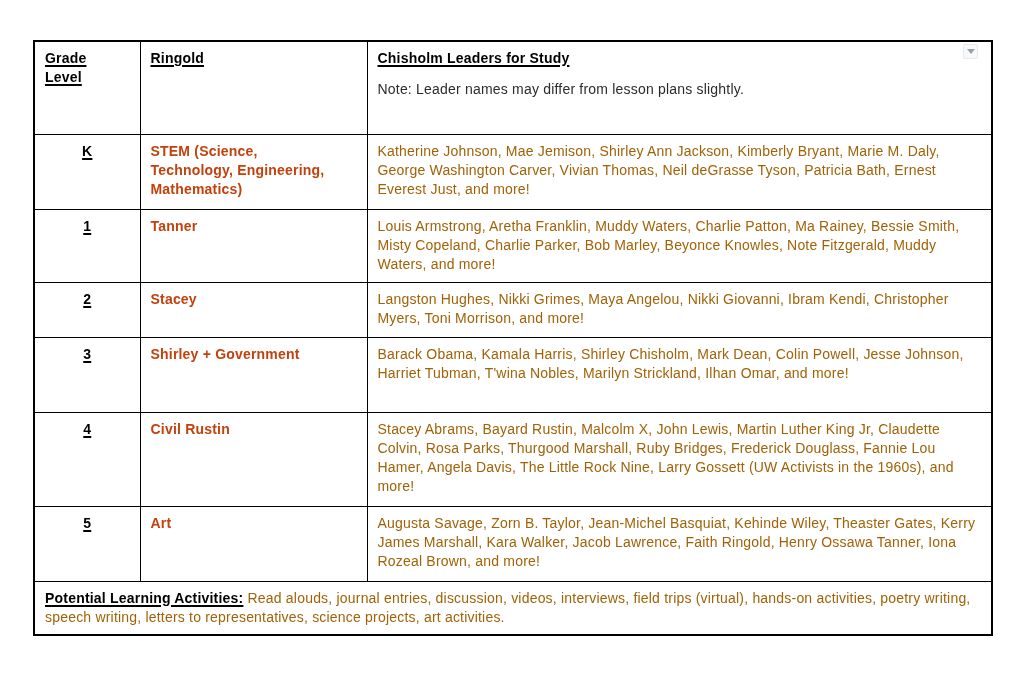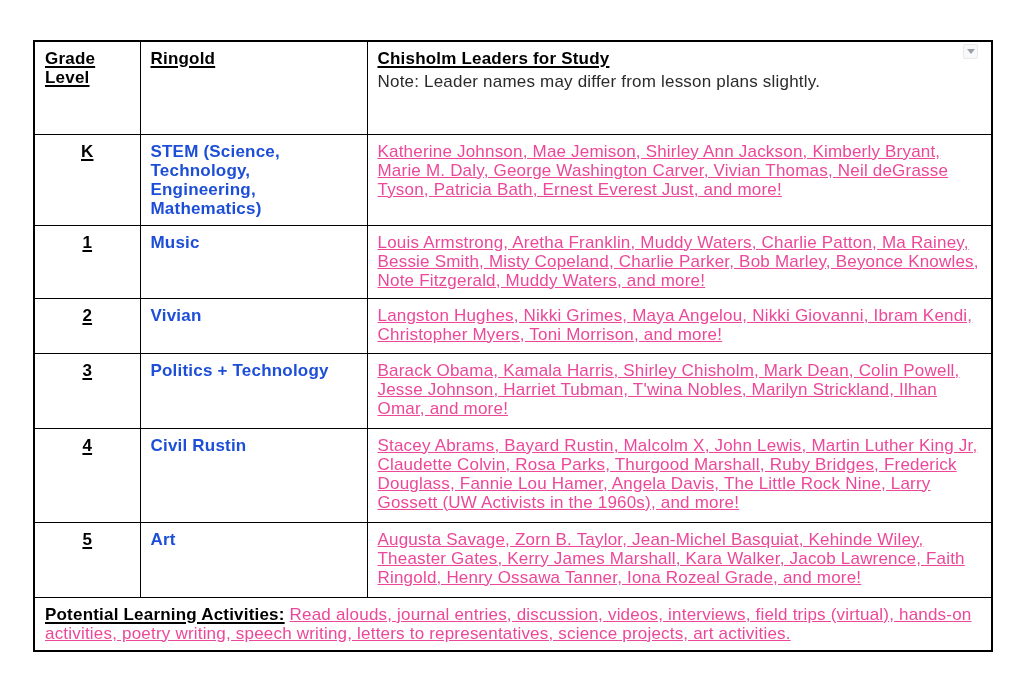--- a/index.html
+++ b/index.html
@@ -19,21 +19,21 @@
     left: 33px; top: 40px;
     width: 958px;
     border-collapse: collapse;
     table-layout: fixed;
     border: 2px solid #000000;
   }
   .doc-table td {
     border: 1px solid #000000;
     vertical-align: top;
     padding: 7px 10px;
-    font-size: 17px;
+    font-size: 14px;
     line-height: 19px;
     letter-spacing: 0.2px;
     color: #202124;
   }
   .r-header { height: 93px; }
   .r-k { height: 75px; }
   .r-1 { height: 73px; }
   .r-2 { height: 55px; }
   .r-3 { height: 75px; }
   .r-4 { height: 94px; }
@@ -46,24 +46,24 @@
     text-decoration: underline;
     text-underline-offset: 2px;
     text-decoration-thickness: 1.5px;
   }
   .grade-cell { text-align: center; }
   .grade-header-label { display: block; max-width: 52px; }
   .theme-label {
     display: block;
     max-width: 192px;
     font-weight: bold;
-    color: #1d4ed8;
+    color: #c2410c;
   }
-  .leaders-note { margin-top: 4px; color: #2b2b2b; }
-  .leaders-text, .footer-text { color: #ec4899; text-decoration: underline; }
+  .leaders-note { margin-top: 12px; color: #2b2b2b; }
+  .leaders-text, .footer-text { color: #a16207; }
 
   .dropdown-button {
     position: absolute;
     left: 963px; top: 44px;
     width: 15px; height: 15px;
     background: #f8f9fa;
     border: 1px solid #e8e8e8;
     border-radius: 2px;
     display: flex;
     align-items: center;
@@ -113,45 +113,45 @@
       <td>
         <span class="leaders-text">Katherine Johnson, Mae Jemison, Shirley Ann Jackson, Kimberly Bryant, Marie M. Daly, George Washington Carver, Vivian Thomas, Neil deGrasse Tyson, Patricia Bath, Ernest Everest Just, and more!</span>
       </td>
     </tr>
 
     <tr class="r-1">
       <td class="grade-cell">
         <span class="bu">1</span>
       </td>
       <td>
-        <span class="theme-label">Music</span>
+        <span class="theme-label">Tanner</span>
       </td>
       <td>
         <span class="leaders-text">Louis Armstrong, Aretha Franklin, Muddy Waters, Charlie Patton, Ma Rainey, Bessie Smith, Misty Copeland, Charlie Parker, Bob Marley, Beyonce Knowles, Note Fitzgerald, Muddy Waters, and more!</span>
       </td>
     </tr>
 
     <tr class="r-2">
       <td class="grade-cell">
         <span class="bu">2</span>
       </td>
       <td>
-        <span class="theme-label">Vivian</span>
+        <span class="theme-label">Stacey</span>
       </td>
       <td>
         <span class="leaders-text">Langston Hughes, Nikki Grimes, Maya Angelou, Nikki Giovanni, Ibram Kendi, Christopher Myers, Toni Morrison, and more!</span>
       </td>
     </tr>
 
     <tr class="r-3">
       <td class="grade-cell">
         <span class="bu">3</span>
       </td>
       <td>
-        <span class="theme-label">Politics + Technology</span>
+        <span class="theme-label">Shirley + Government</span>
       </td>
       <td>
         <span class="leaders-text">Barack Obama, Kamala Harris, Shirley Chisholm, Mark Dean, Colin Powell, Jesse Johnson, Harriet Tubman, T'wina Nobles, Marilyn Strickland, Ilhan Omar, and more!</span>
       </td>
     </tr>
 
     <tr class="r-4">
       <td class="grade-cell">
         <span class="bu">4</span>
       </td>
@@ -164,21 +164,21 @@
     </tr>
 
     <tr class="r-5">
       <td class="grade-cell">
         <span class="bu">5</span>
       </td>
       <td>
         <span class="theme-label">Art</span>
       </td>
       <td>
-        <span class="leaders-text">Augusta Savage, Zorn B. Taylor, Jean-Michel Basquiat, Kehinde Wiley, Theaster Gates, Kerry James Marshall, Kara Walker, Jacob Lawrence, Faith Ringold, Henry Ossawa Tanner, Iona Rozeal Grade, and more!</span>
+        <span class="leaders-text">Augusta Savage, Zorn B. Taylor, Jean-Michel Basquiat, Kehinde Wiley, Theaster Gates, Kerry James Marshall, Kara Walker, Jacob Lawrence, Faith Ringold, Henry Ossawa Tanner, Iona Rozeal Brown, and more!</span>
       </td>
     </tr>
 
     <tr class="r-footer">
       <td colspan="3">
         <span class="bu">Potential Learning Activities:</span>
         <span class="footer-text">Read alouds, journal entries, discussion, videos, interviews, field trips (virtual), hands-on activities, poetry writing, speech writing, letters to representatives, science projects, art activities.</span>
       </td>
     </tr>
   </tbody>

